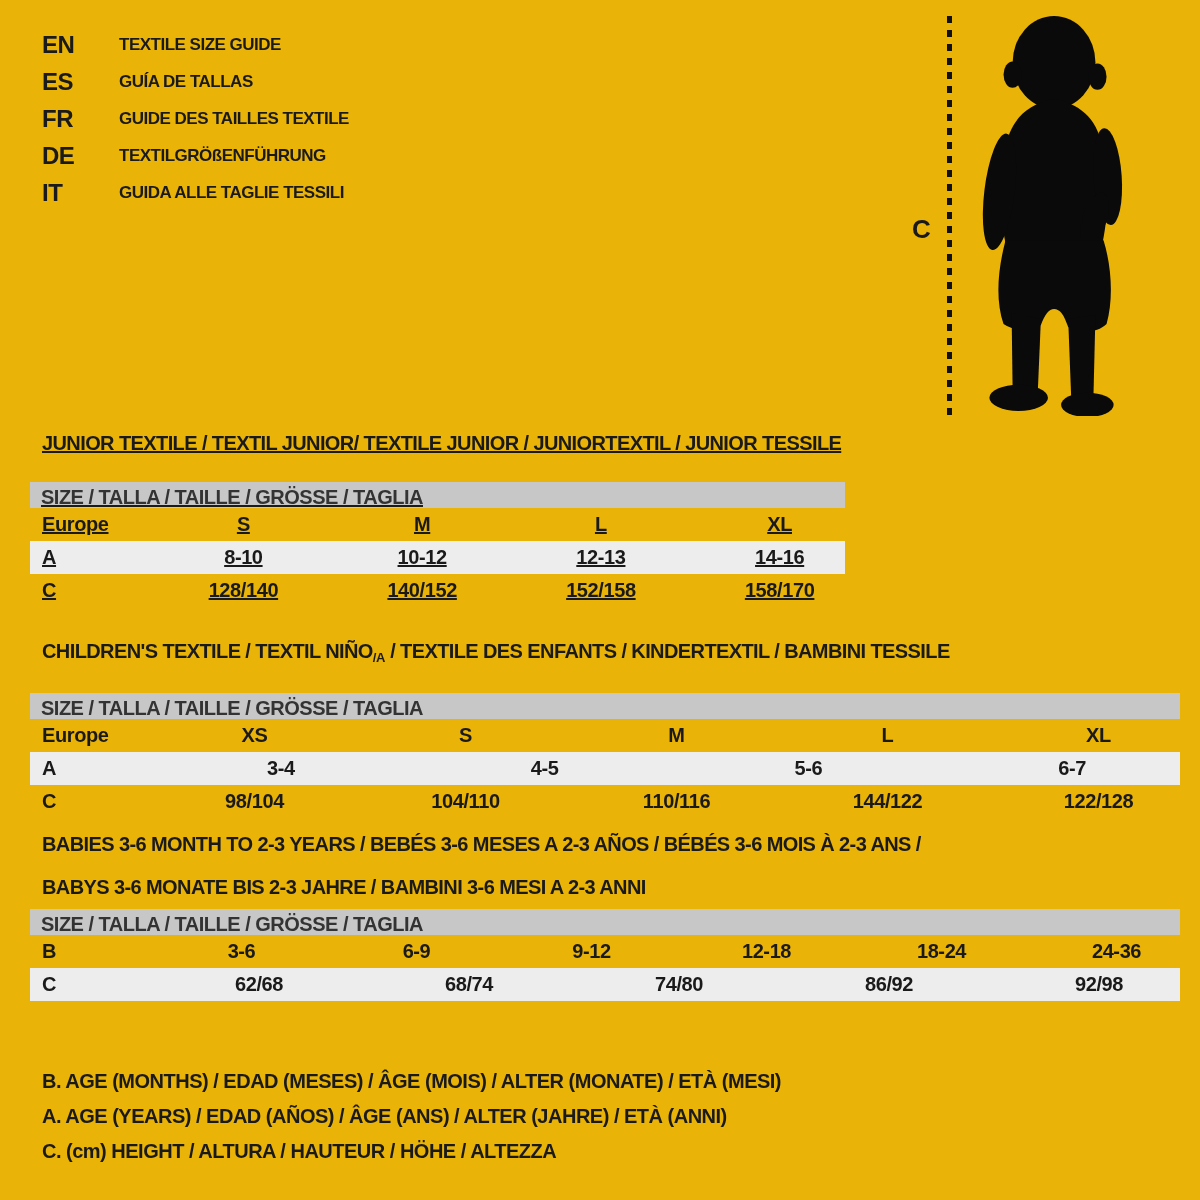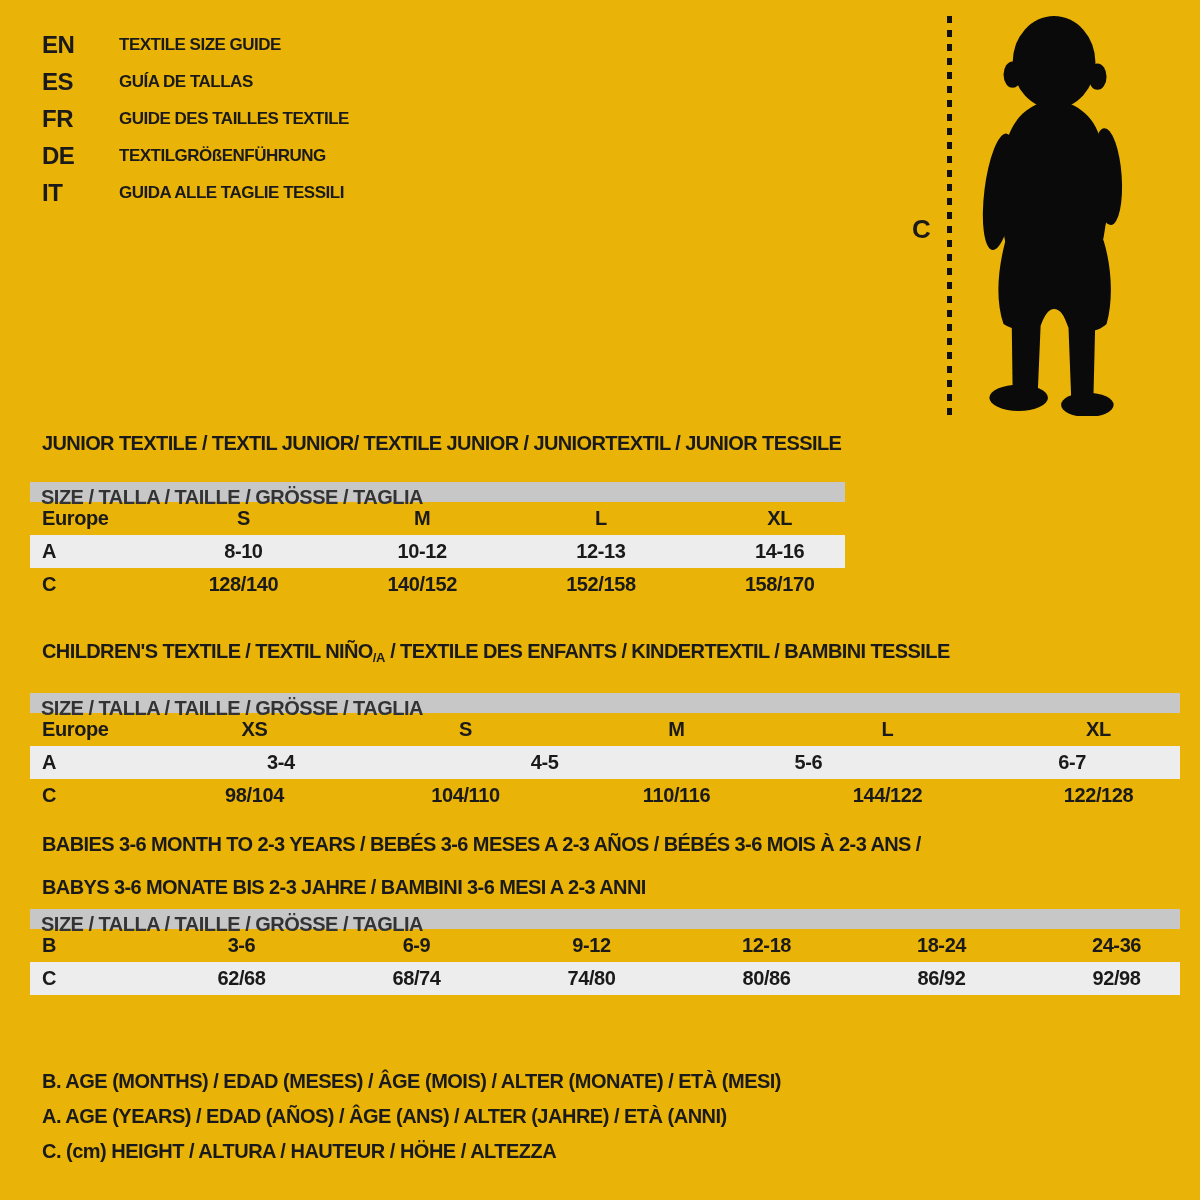--- a/index.html
+++ b/index.html
@@ -24,35 +24,35 @@
   
   .silhouette-box { position: absolute; left: 962px; top: 12px; width: 178px; height: 404px; }
   .dash-line {
     position: absolute; left: 947px; top: 16px; width: 5px; height: 400px;
     background: repeating-linear-gradient(to bottom, #111 0 7px, transparent 7px 14px);
   }
   .c-label { position: absolute; left: 912px; top: 214px; font-size: 26px; }
 
   
   .section { position: absolute; }
-  .sec-junior   { left: 30px; top: 430px; width: 815px; }
+  .sec-junior   { left: 30px; top: 430px; width: 815px; text-decoration: underline; }
   .sec-children { left: 30px; top: 638px; width: 1150px; }
   .sec-babies   { left: 30px; top: 823px; width: 1150px; }
 
   .section-title {
     font-size: 20px; letter-spacing: -0.6px; padding-left: 12px;
     line-height: 26px; white-space: nowrap;
   }
   .title-gap { margin-bottom: 26px; }
   .two-line .t-line { line-height: 43px; }
   .two-line { margin-bottom: 0; }
   .sub-a { font-size: 13px; position: relative; top: 4px; letter-spacing: -0.3px; }
 
   .size-bar {
-    height: 20px; line-height: 30px; background: #c7c7c7; color: #333333;
+    height: 26px; line-height: 30px; background: #c7c7c7; color: #333333;
     font-size: 20px; letter-spacing: -0.5px; padding-left: 11px;
   }
   .trow { display: flex; height: 33px; line-height: 33px; font-size: 20px; letter-spacing: -0.4px; gap: 48px; }
   .trow.alt { background: #ededed; }
   .c0 { padding-left: 12px; text-align: left; }
   .sec-junior .c0 { width: 100px; }
   .sec-children .c0 { width: 95px; }
   .sec-babies .c0 { width: 100px; }
   .cv { flex: 1; text-align: center; }
 
@@ -176,21 +176,20 @@
       <span class="cv">9-12</span>
       <span class="cv">12-18</span>
       <span class="cv">18-24</span>
       <span class="cv">24-36</span>
     </div>
     <div class="trow alt">
       <span class="c0">C</span>
       <span class="cv">62/68</span>
       <span class="cv">68/74</span>
       <span class="cv">74/80</span>
-      <span class="cv">80/86</span>
       <span class="cv">86/92</span>
       <span class="cv">92/98</span>
     </div>
   </div>
 
   <div class="legend">
     <div class="legend-line">B. AGE (MONTHS) / EDAD (MESES) / ÂGE (MOIS) / ALTER (MONATE) / ETÀ (MESI)</div>
     <div class="legend-line">A. AGE (YEARS) / EDAD (AÑOS) / ÂGE (ANS) / ALTER (JAHRE) / ETÀ (ANNI)</div>
     <div class="legend-line">C. (cm) HEIGHT / ALTURA / HAUTEUR / HÖHE / ALTEZZA</div>
   </div>

